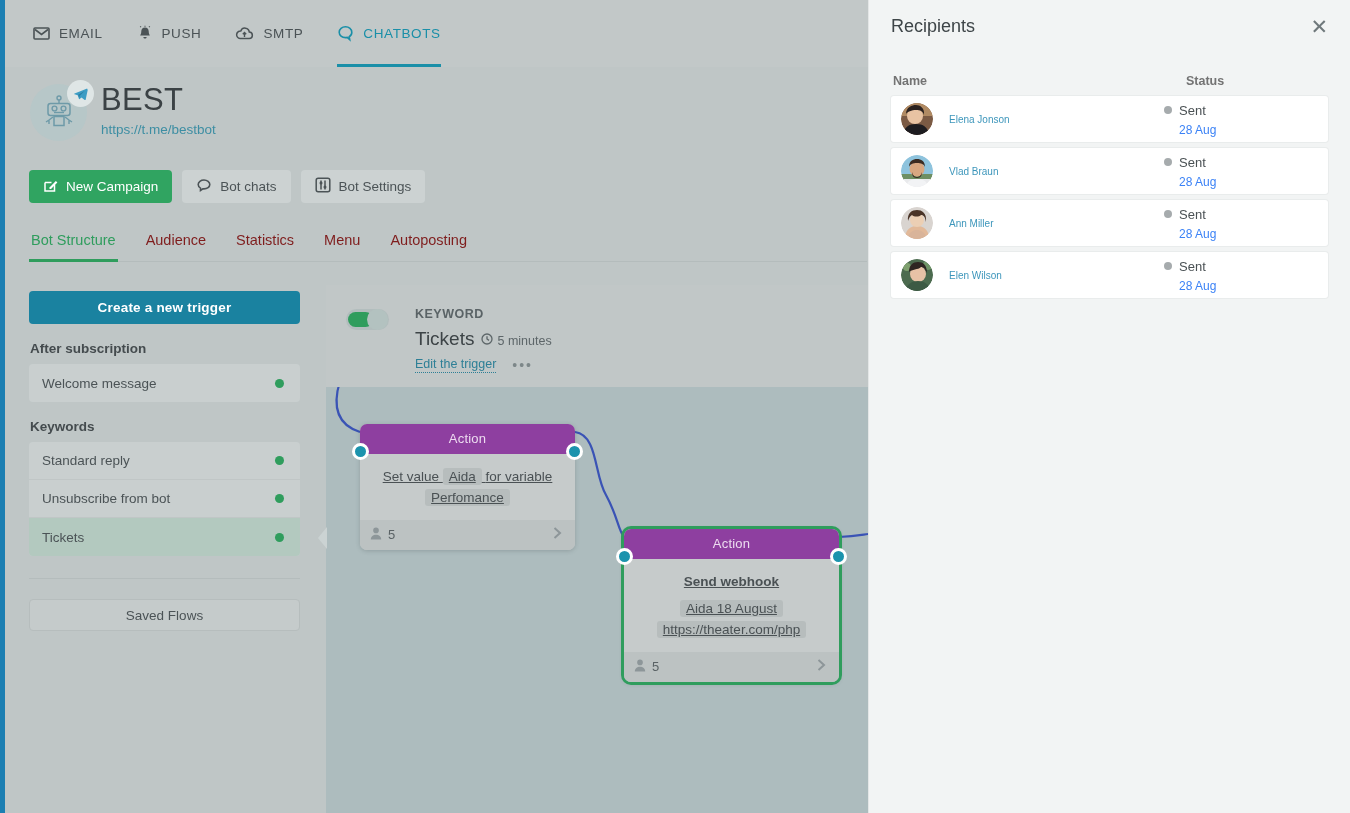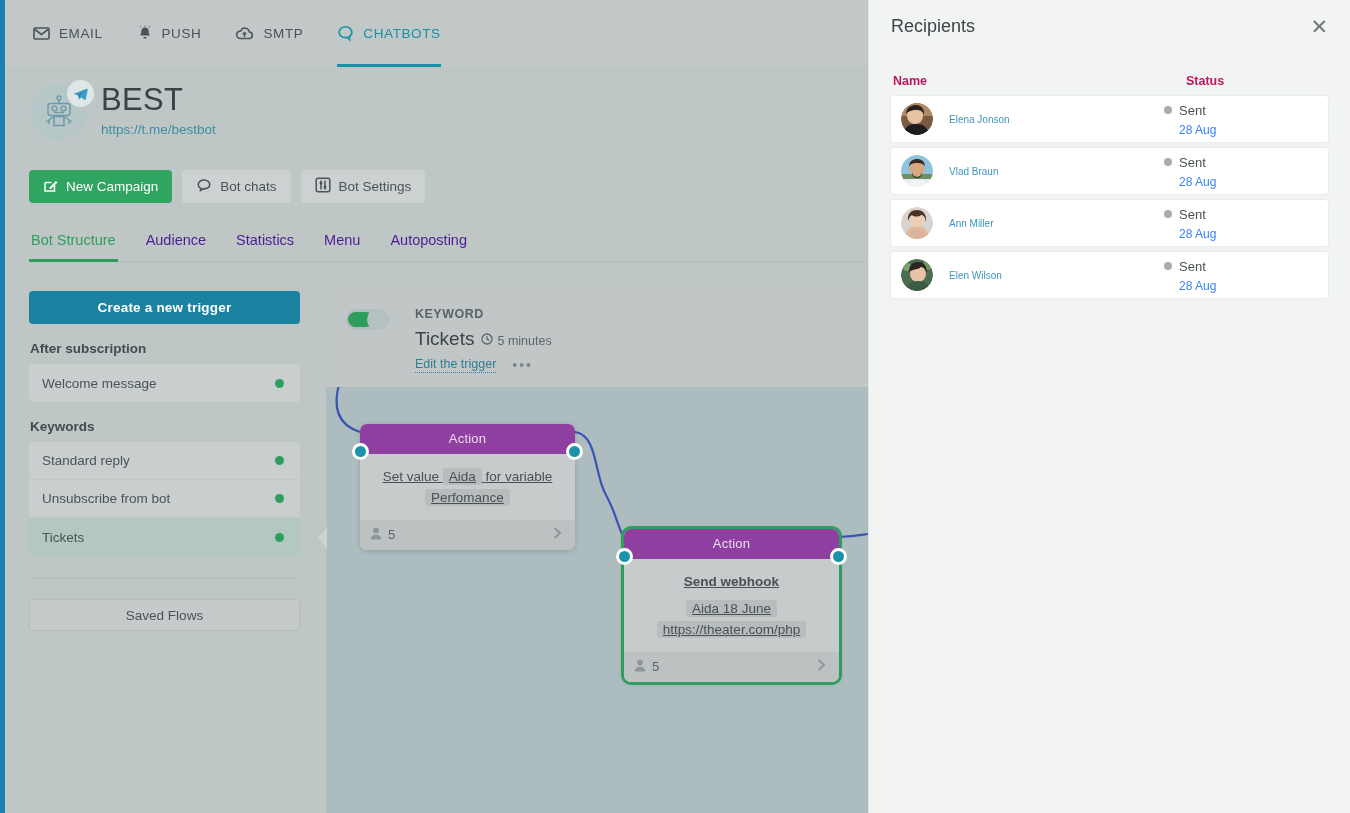--- a/index.html
+++ b/index.html
@@ -67,21 +67,21 @@
   }
   .btn-primary { background: #30a461; color: #fff; }
   .btn-ghost { background: #ccd2d2; color: #4b5356; }
 
   
   .tabs {
     position: absolute; left: 29px; top: 232px; width: 838px;
     display: flex; gap: 26px; border-bottom: 1px solid #b4bcbc;
   }
   .tab {
-    padding: 0 2px 13px; font-size: 14.5px; color: #4c1d95;
+    padding: 0 2px 13px; font-size: 14.5px; color: #7f1d1d;
     cursor: pointer; position: relative;
   }
   .tab.active { color: #2f9d5d; }
   .tab.active::after {
     content: ""; position: absolute; left: 0; right: 0; bottom: -1px;
     height: 3px; background: #2f9d5d;
   }
 
   
   .trig-panel { position: absolute; left: 29px; top: 291px; width: 271px; }
@@ -184,21 +184,21 @@
     background: #f2f4f4; border-left: 1px solid #e3e6e6;
   }
   .panel-head {
     height: 52px; display: flex; align-items: center; justify-content: space-between;
     padding: 0 18px 0 22px;
   }
   .panel-title { font-size: 18px; color: #3e4548; }
   .panel-close { color: #6f787b; font-size: 21px; cursor: pointer; line-height: 1; padding: 4px; }
   .panel-cols {
     display: flex; padding: 22px 24px 8px; font-size: 12.5px;
-    font-weight: bold; color: #be185d;
+    font-weight: bold; color: #737373;
   }
   .col-name { flex: 1; }
   .col-status { width: 140px; }
   .rec-list { padding: 0 22px; }
   .rec-row {
     background: #fff; border-radius: 3px; height: 46px; margin-bottom: 6px;
     display: flex; align-items: center; padding: 0 14px 0 10px;
     box-shadow: 0 0 0 1px #e9ecec;
   }
   .rec-av { width: 32px; height: 32px; border-radius: 50%; flex: none; overflow: hidden; }
@@ -422,21 +422,21 @@
         </div>
         <span class="port left"></span>
         <span class="port right"></span>
       </div>
 
       <div class="node selected" style="left:298px; top:244px; width:215px; z-index:3">
         <div class="node-inner">
           <div class="node-head">Action</div>
           <div class="node-body">
             <span class="node-title">Send webhook</span>
-            <span class="chip">Aida 18 June</span><br>
+            <span class="chip">Aida 18 August</span><br>
             <span class="chip">https://theater.com/php</span>
           </div>
           <div class="node-foot">
             <span class="node-foot-left">
               <span>
                 <svg width="12" height="13" viewBox="0 0 12 13">
                     <circle cx="6" cy="3.4" r="2.8" fill="#8d9699"></circle>
                     <path d="M.8 12.5c0-3 2.3-4.8 5.2-4.8s5.2 1.8 5.2 4.8z" fill="#8d9699"></path>
                   </svg>
               </span>

